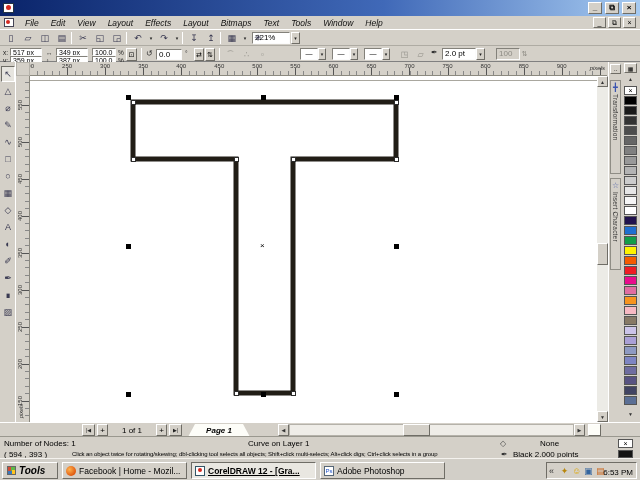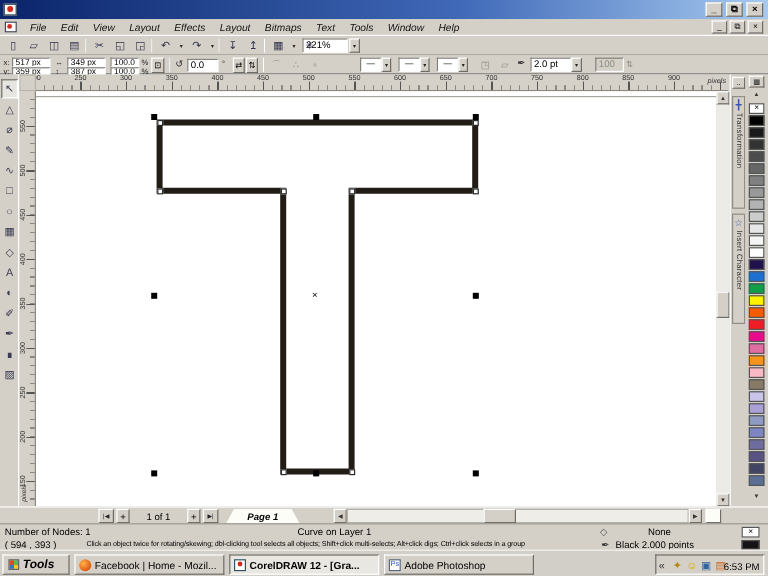--- a/index.html
+++ b/index.html
@@ -380,21 +380,21 @@
   <div id="taskbar">
     <div id="start-button" class="out">
       <div id="start-flag"></div>
       <span>Tools</span>
     </div>
     <div id="tasks">
         <div class="task out" style="left: 0px;">
           <div class="ticon firefox-icon"></div>
           <div class="tlabel">Facebook | Home - Mozil...</div>
         </div>
-        <div class="task out active" style="left: 129px;">
+        <div class="task out active" style="left: 129px; text-decoration: underline;">
           <div class="ticon coreldraw-icon"></div>
           <div class="tlabel">CorelDRAW 12 - [Gra...</div>
         </div>
         <div class="task out" style="left: 258px;">
           <div class="ticon photoshop-icon">Ps</div>
           <div class="tlabel">Adobe Photoshop</div>
         </div>
       </div>
     <div id="tray" class="inb">
       <span id="tray-chevron">«</span>

